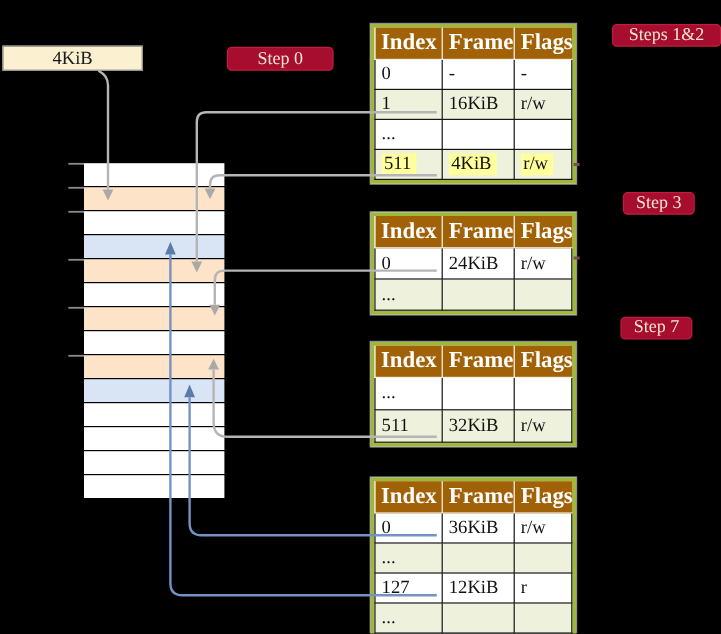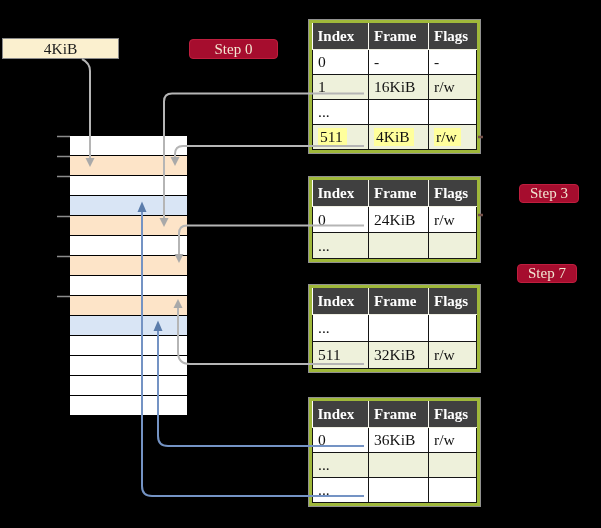--- a/index.html
+++ b/index.html
@@ -11,39 +11,39 @@
   .frame-box{position:absolute;left:2px;top:38px;width:117px;height:21px;
              background:#fbf0cf;border:1px solid #8a8a8a;box-sizing:border-box;
              color:#1a1a1a;font-size:15.5px;text-align:center;line-height:19px;}
 
   
   .badge{position:absolute;background:#a60d2e;border:1px solid #bf1e3e;border-radius:4px;
          color:#f2e7d2;font-size:15px;text-align:center;line-height:17px;height:19px;
          box-sizing:border-box;}
   .badge.step0 {left:189px;top:39px;width:89px;height:20px;line-height:18px;}
   .badge.steps12{left:510px;top:20px;width:91px;}
-  .badge.step3 {left:519px;top:160px;width:60px;margin-top:24px;}
+  .badge.step3 {left:519px;top:160px;width:60px;}
   .badge.step4 {left:517px;top:264px;width:60px;}
 
   
   .memstack{position:absolute;left:70px;top:136px;width:117px;
             display:flex;flex-direction:column;row-gap:1px;}
   [data-name="memory-row"]{height:19px;}
   .c-white {background:#ffffff;height:19px;}
   .c-orange{background:#fde4c8;height:19px;}
   .c-blue  {background:#d9e5f5;height:19px;}
 
   
   .ptable{position:absolute;left:309px;border:3px solid #9fb83a;
           box-shadow:0 0 0 1px #909090;background:#ffffff;}
   .t1{top:20px;} .t2{top:177px;} .t3{top:285px;} .t4{top:398px;}
   .ptable table{border-collapse:collapse;table-layout:fixed;width:164px;
                 font-family:"Liberation Serif","DejaVu Serif",serif;}
   .ptable col.c-index{width:56px;} .ptable col.c-frame{width:60px;} .ptable col.c-flags{width:48px;}
-  .ptable th{background:#404040;color:#ffffff;font-weight:bold;font-size:15px;
+  .ptable th{background:#a16207;color:#ffffff;font-weight:bold;font-size:19px;
              text-align:left;padding:0 5px;height:26px;
              border-right:1px solid #f7f7ee;border-bottom:1px solid #f0f0e4;}
   .ptable th:last-child{border-right:none;}
   .ptable td{border:1px solid #151515;font-size:15.5px;color:#111;
              padding:0 5px;white-space:nowrap;overflow:hidden;}
   .t1 td{height:24px;} .t2 td{height:25px;} .t3 td{height:26px;} .t4 td{height:24px;}
   .ptable tbody tr:nth-child(even) td{background:#eef1db;}
   .hl{background:#ffff9c;padding:0 4px 1px 2px;}
 
   
@@ -53,20 +53,21 @@
   .tick{stroke-width:1.5;}
 </style>
 </head>
 <body>
 
 <div class="canvas" data-name="diagram-canvas">
 
   <div class="frame-box" data-name="root-frame-address-box">4KiB</div>
 
   <div class="badge step0" data-name="badge-step-0">Step 0</div>
+  <div class="badge steps12" data-name="badge-steps-1-2">Steps 1&amp;2</div>
   <div class="badge step3" data-name="badge-step-3">Step 3</div>
   <div class="badge step4" data-name="badge-step-4">Step 7</div>
 
   <div class="memstack" data-name="physical-memory-stack">
     <div data-name="memory-row" class="c-white"></div>
     <div data-name="memory-row" class="c-orange"></div>
     <div data-name="memory-row" class="c-white"></div>
     <div data-name="memory-row" class="c-blue"></div>
     <div data-name="memory-row" class="c-orange"></div>
     <div data-name="memory-row" class="c-white"></div>
@@ -194,20 +195,25 @@
       <tbody>
         <tr data-name="table-row">
           <td data-name="index-cell">0</td>
           <td data-name="frame-cell">36KiB</td>
           <td data-name="flags-cell">r/w</td>
         </tr>
         <tr data-name="table-row">
           <td data-name="index-cell">...</td>
           <td data-name="frame-cell"></td>
           <td data-name="flags-cell"></td>
+        </tr>
+        <tr data-name="table-row">
+          <td data-name="index-cell">127</td>
+          <td data-name="frame-cell">12KiB</td>
+          <td data-name="flags-cell">r</td>
         </tr>
         <tr data-name="table-row">
           <td data-name="index-cell">...</td>
           <td data-name="frame-cell"></td>
           <td data-name="flags-cell"></td>
         </tr>
       </tbody>
     </table>
   </div>
 

